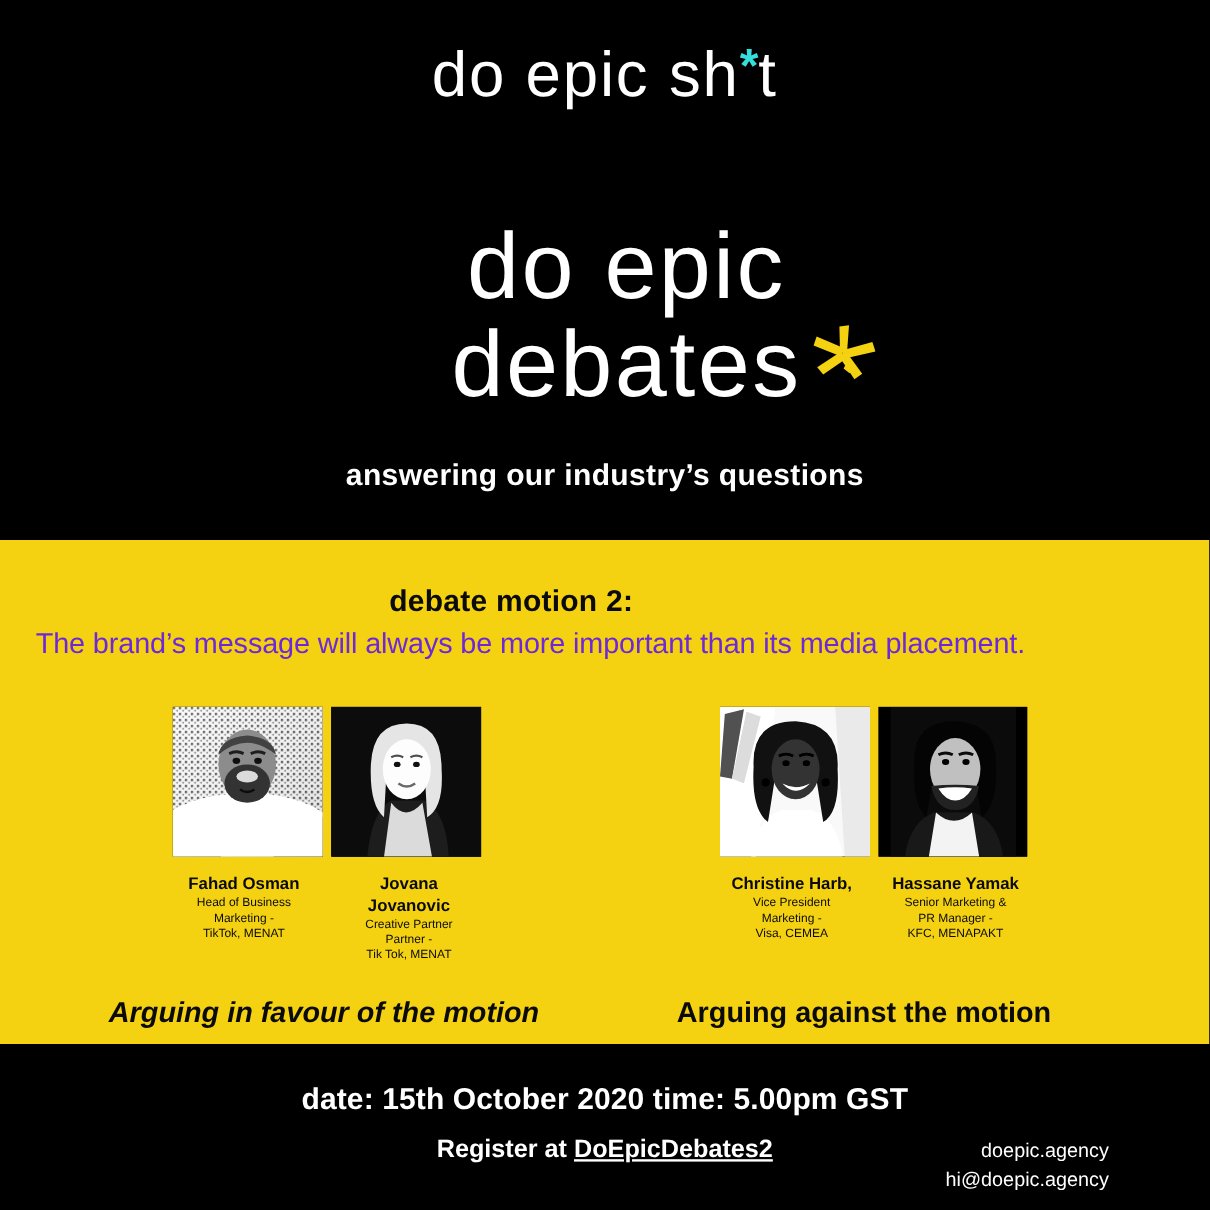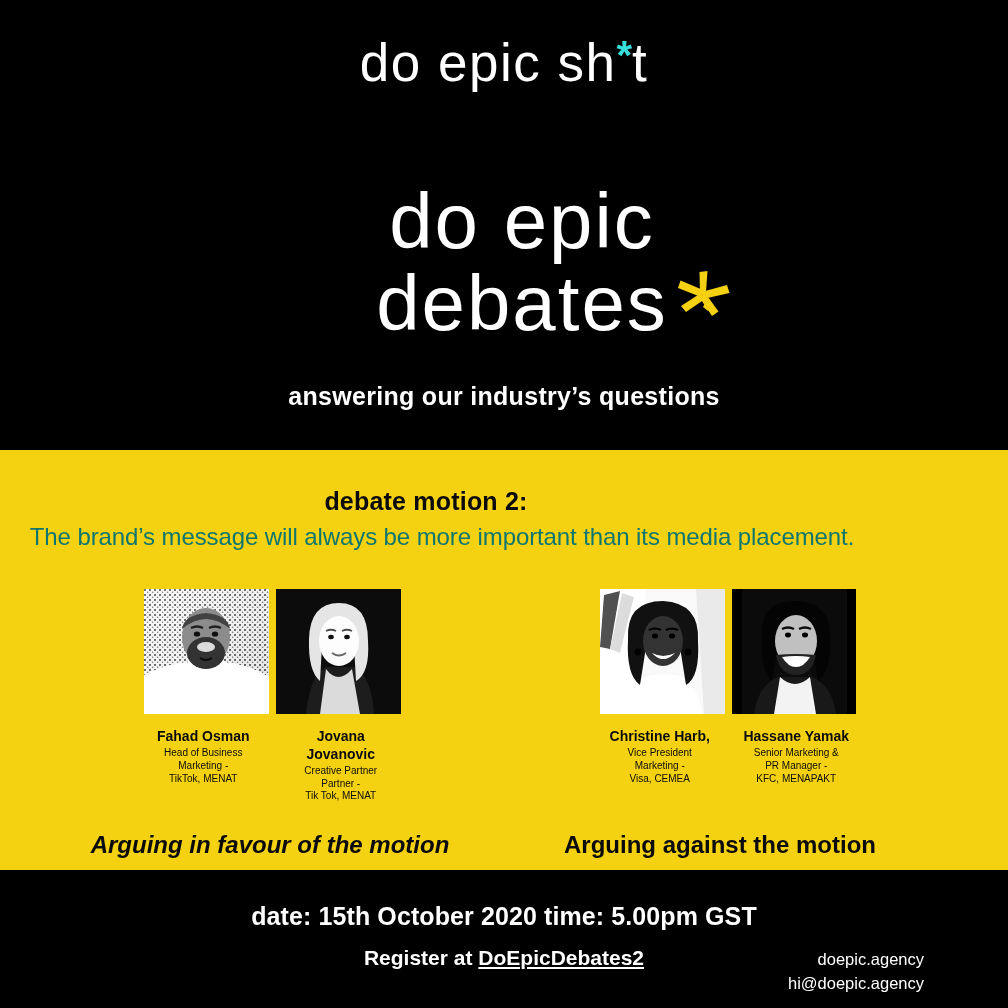--- a/index.html
+++ b/index.html
@@ -128,21 +128,21 @@
     font-size: 25px;
     font-weight: 700;
     letter-spacing: 0.2px;
   }
   .motion-text {
     position: absolute;
     top: 73px;
     left: 0;
     width: 884px;
     text-align: center;
-    color: #0f766e;
+    color: #6d28d9;
     font-size: 24px;
     font-weight: 400;
     letter-spacing: -0.1px;
   }
 
   
   .side {
     position: absolute;
     top: 139px;
   }

